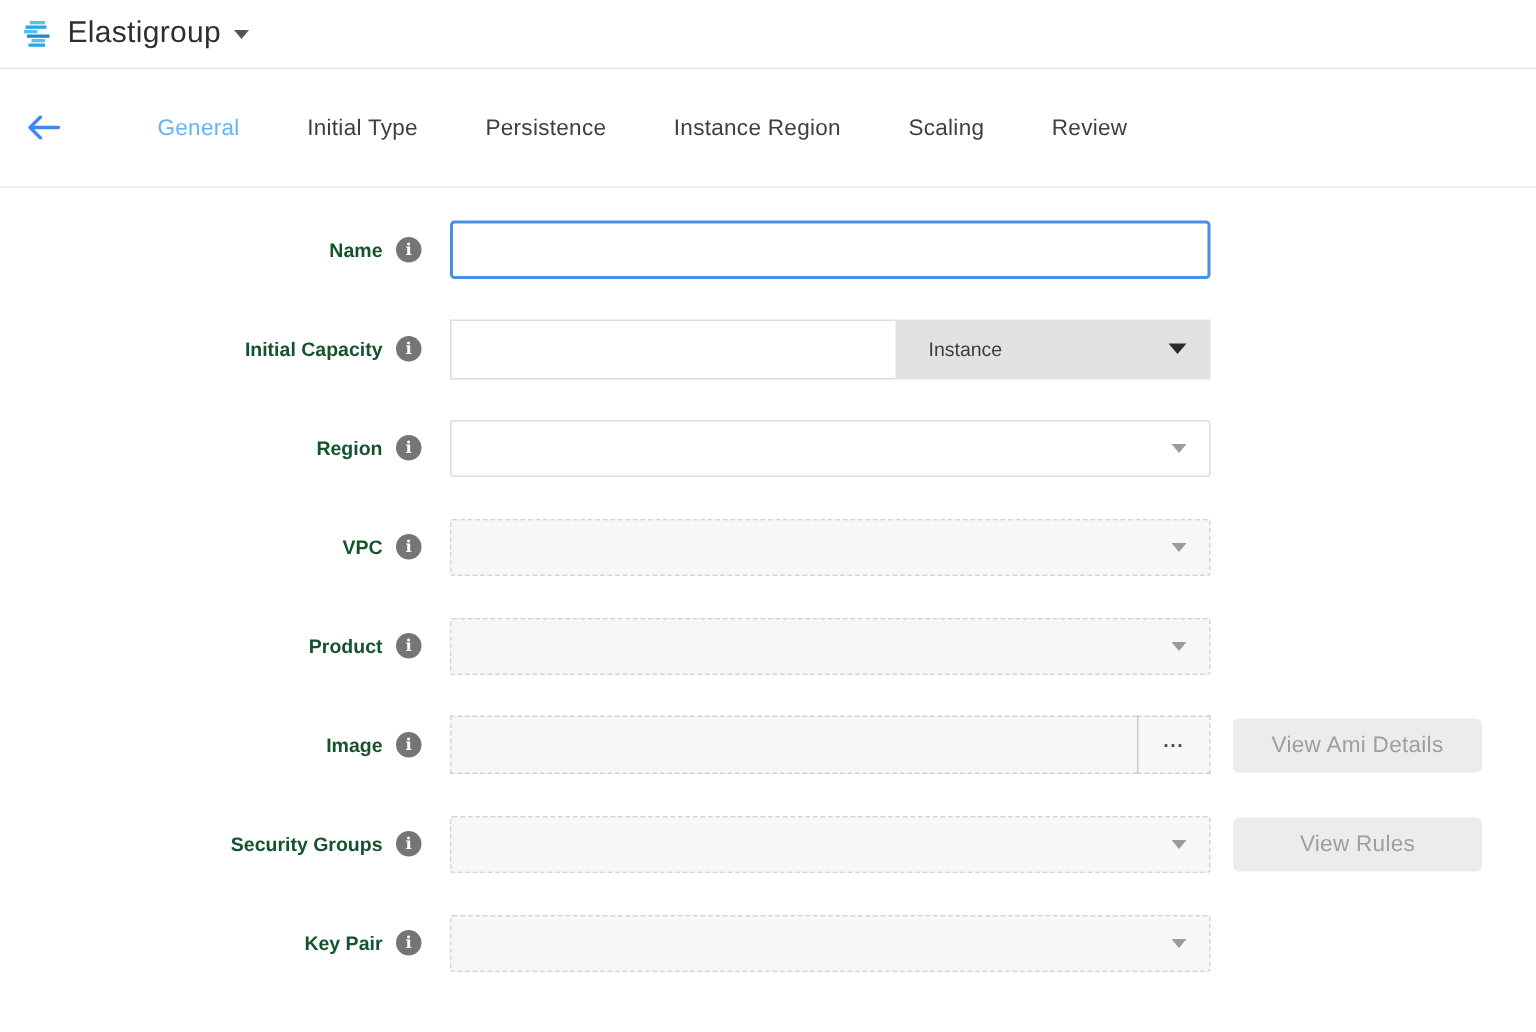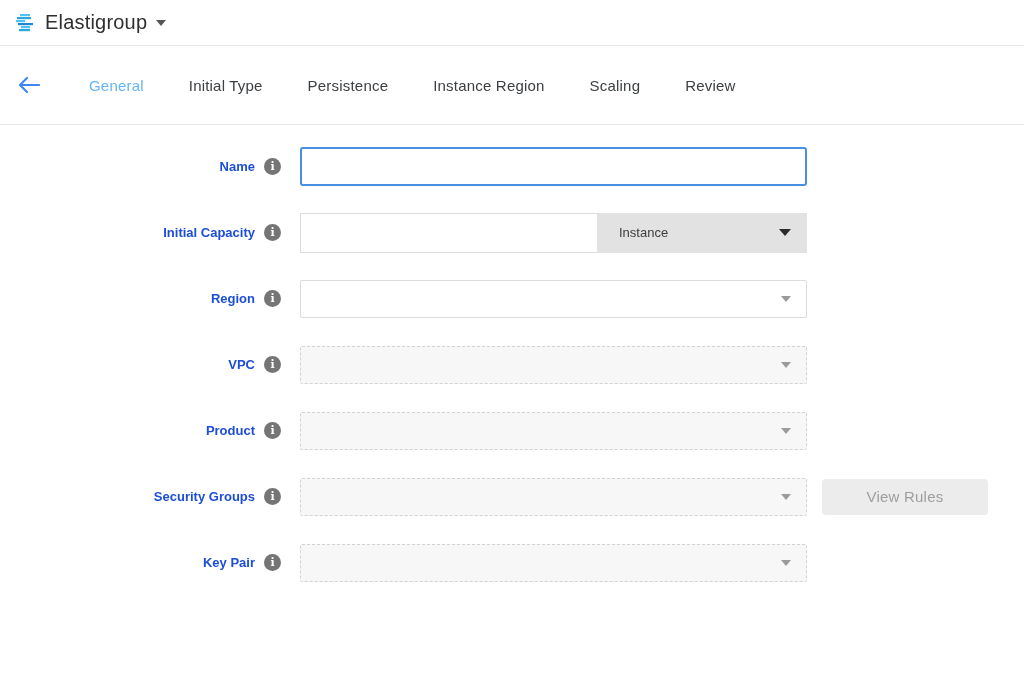--- a/index.html
+++ b/index.html
@@ -69,21 +69,21 @@
     gap: 45px;
     align-items: center;
   }
   .tab {
     font-size: 15px;
     color: #3c4043;
     cursor: pointer;
     white-space: nowrap;
     letter-spacing: 0.2px;
   }
-  .tab.active { color: #64b5f6; }
+  .tab.active { color: #64b5f6; margin-left: 16px; }
 
   
   .form { padding-top: 22px; }
   .form-row {
     display: flex;
     align-items: center;
     height: 39px;
     margin-bottom: 27px;
   }
   .label-wrap {
@@ -91,21 +91,21 @@
     display: flex;
     align-items: center;
     justify-content: flex-end;
     padding-right: 19px;
     gap: 9px;
     flex: none;
   }
   .field-label {
     font-size: 13px;
     font-weight: 700;
-    color: #1d4ed8;
+    color: #14532d;
     white-space: nowrap;
   }
   .info-icon {
     width: 17px;
     height: 17px;
     border-radius: 50%;
     background: #757575;
     color: #ffffff;
     display: flex;
     align-items: center;
@@ -306,20 +306,31 @@
     <div class="label-wrap">
       <span class="field-label">Product</span>
       <span class="info-icon"></span>
     </div>
     <div class="dropdown disabled">
       <span class="dropdown-value"></span>
       <span class="caret"></span>
     </div>
   </div>
 
+  <div class="form-row">
+    <div class="label-wrap">
+      <span class="field-label">Image</span>
+      <span class="info-icon"></span>
+    </div>
+    <div class="image-group">
+      <input class="image-input" type="text" disabled="" value="" style="">
+      <div class="browse-btn">...</div>
+    </div>
+    <button class="action-btn">View Ami Details</button>
+  </div>
 
   <div class="form-row">
     <div class="label-wrap">
       <span class="field-label">Security Groups</span>
       <span class="info-icon"></span>
     </div>
     <div class="dropdown disabled">
       <span class="dropdown-value"></span>
       <span class="caret"></span>
     </div>

